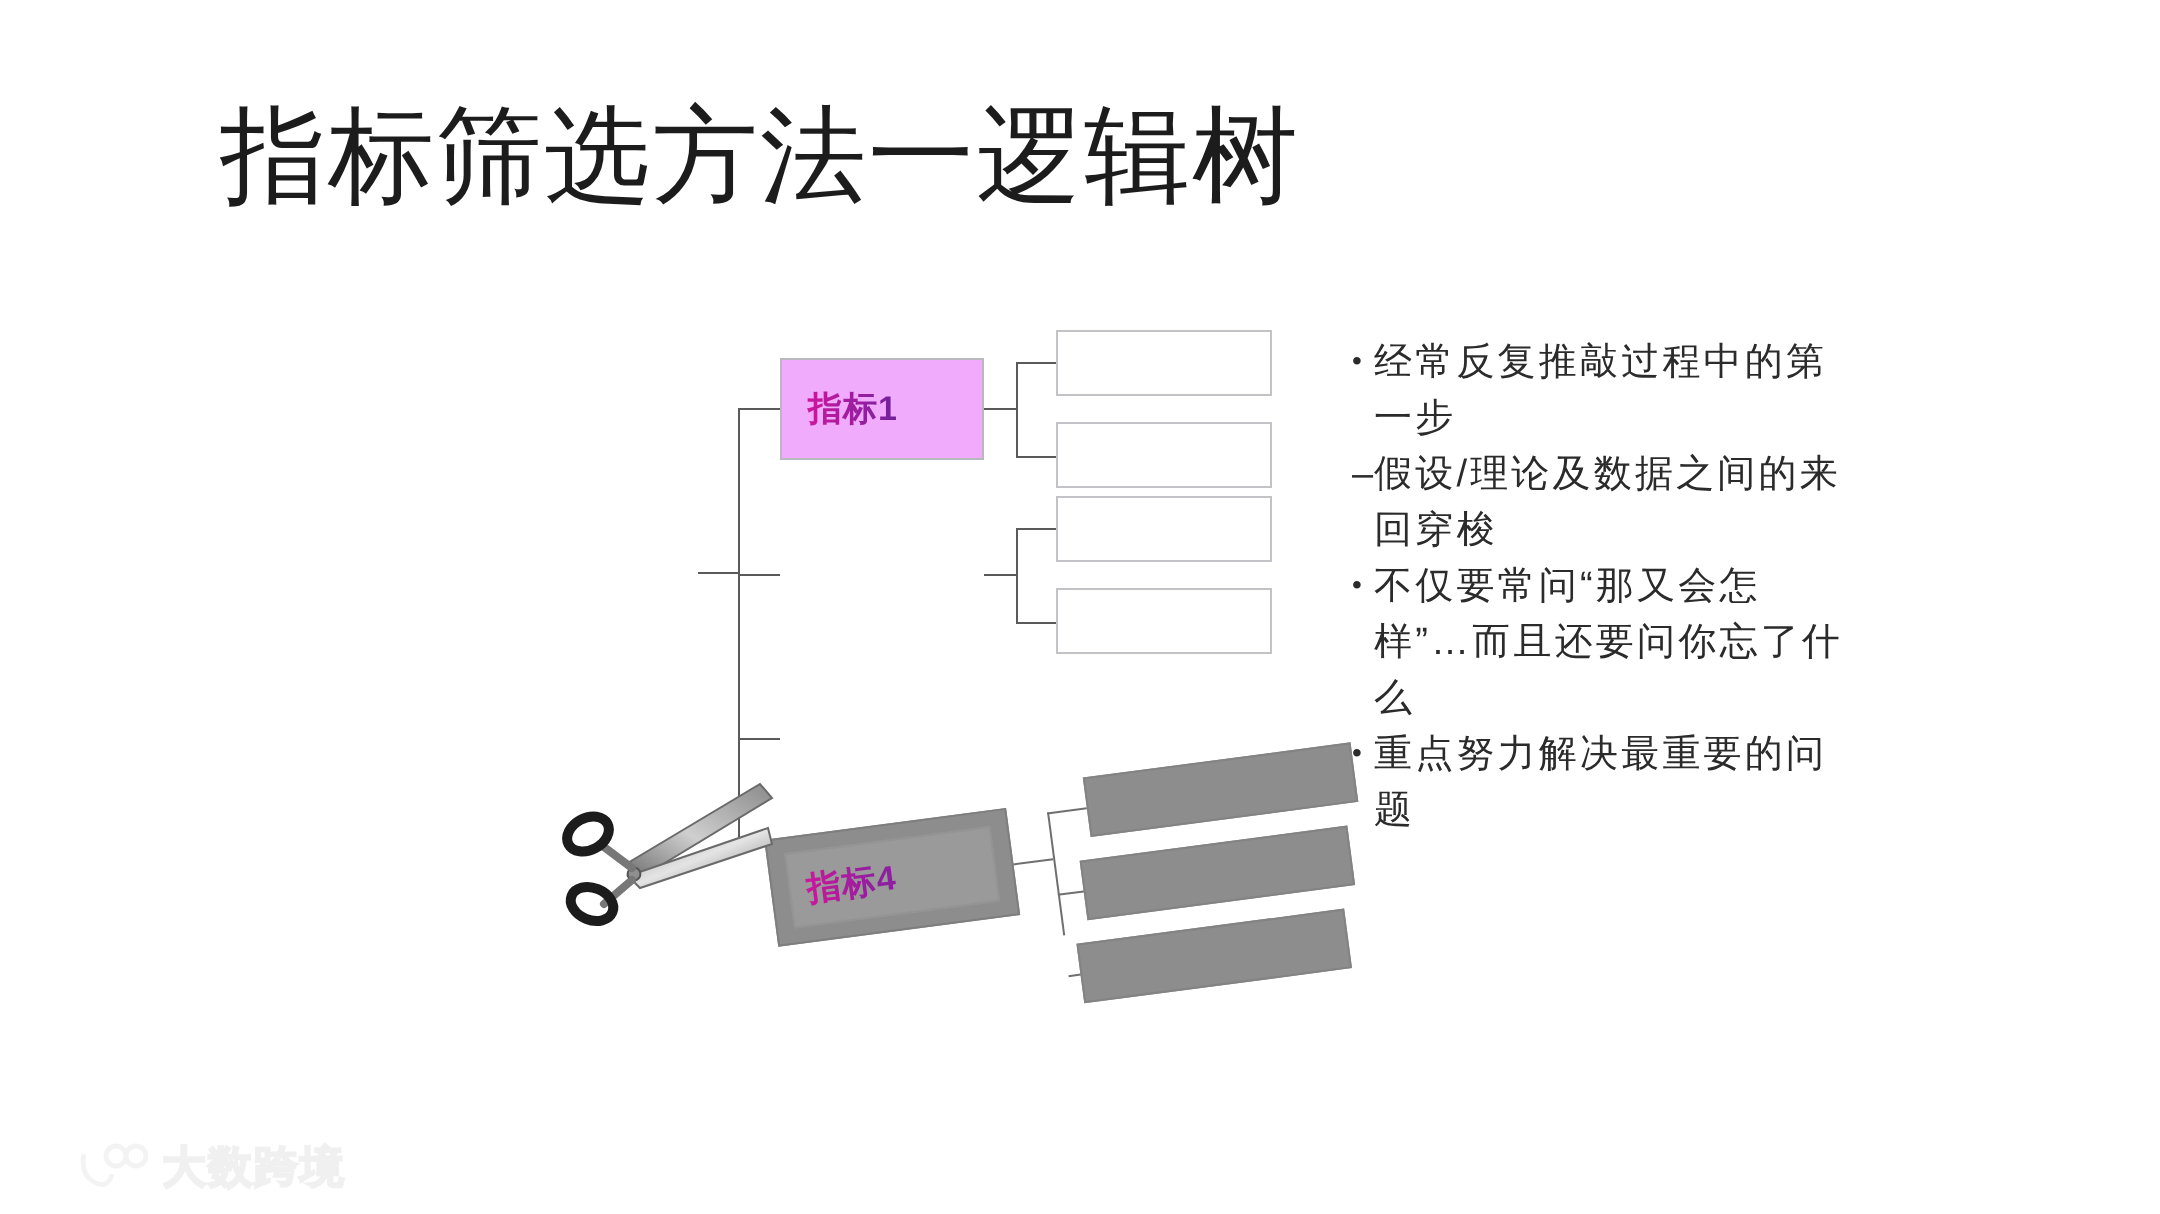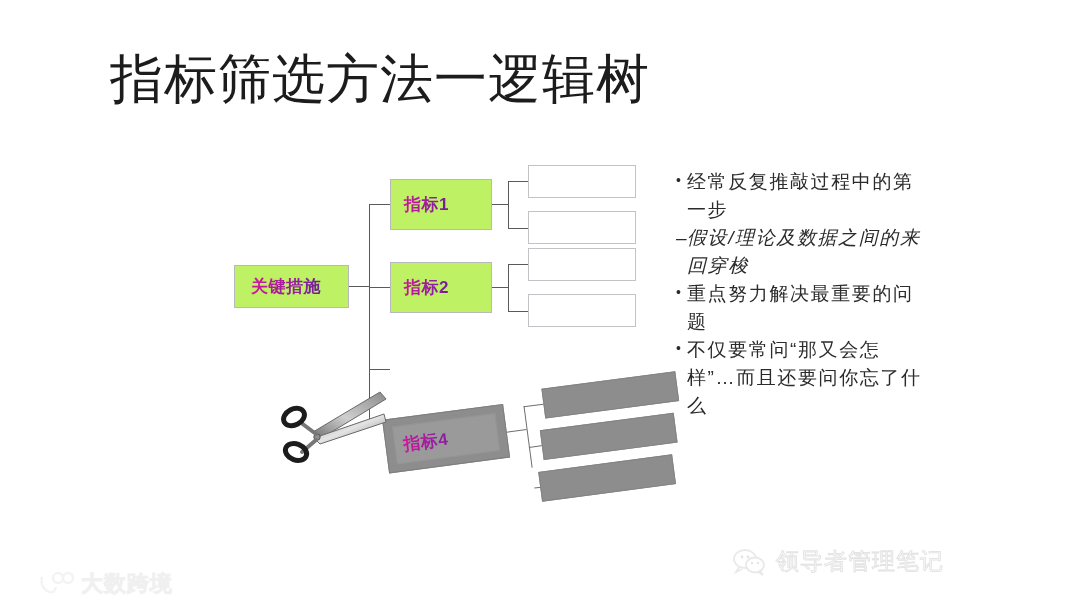--- a/index.html
+++ b/index.html
@@ -27,21 +27,21 @@
     font-weight:400;
     color:#1c1c1c;
     letter-spacing:1px;
     white-space:nowrap;
   }
 
   
   .node{
     position:absolute;
     box-sizing:border-box;
-    background:#bef264;
+    background:#f0abfc;
     border:1px solid #b9b9bd;
     display:flex;
     align-items:center;
   }
   .node .label{
     font-size:17px;
     font-weight:bold;
     letter-spacing:0.5px;
     background:linear-gradient(90deg,#e0189b 0%,#c3189c 30%,#8e1fa0 75%,#6e2099 100%);
     -webkit-background-clip:text;
@@ -141,21 +141,21 @@
     color:#2b2b2b;
     letter-spacing:1.6px;
   }
   #bullets p{ margin:0; text-indent:0; }
   #bullets .lvl1{ position:relative; padding-left:11px; }
   #bullets .lvl1::before{
     content:"\2022";
     position:absolute;left:0;top:-2px;
     font-size:14px;
   }
-  #bullets .lvl2{ padding-left:11px; position:relative;font-style:italic; }
+  #bullets .lvl2{ padding-left:11px; position:relative; }
   #bullets .lvl2::before{
     content:"\2013";
     position:absolute;left:0px;top:0px;
   }
 
   
   #wm-left{
     position:absolute;
     left:10px; bottom:8px;
     display:flex;align-items:center;gap:7px;
@@ -197,29 +197,23 @@
   <div class="ln h" style="left:464px; top:204px; width:16px;"></div>
   <div class="ln v" style="left:480px; top:181px; height:47px;"></div>
   <div class="ln h" style="left:480px; top:181px; width:20px;"></div>
   <div class="ln h" style="left:480px; top:228px; width:20px;"></div>
 
   <div class="ln h" style="left:464px; top:287px; width:16px;"></div>
   <div class="ln v" style="left:480px; top:264px; height:47px;"></div>
   <div class="ln h" style="left:480px; top:264px; width:20px;"></div>
   <div class="ln h" style="left:480px; top:311px; width:20px;"></div>
 
-  <div class="node" id="node-key">
-    <span class="label">关键措施</span>
-  </div>
 
   <div class="node" id="node-k1">
     <span class="label">指标1</span>
-  </div>
-  <div class="node" id="node-k2">
-    <span class="label">指标2</span>
   </div>
 
   <div class="leafbox" id="leaf-1a"></div>
   <div class="leafbox" id="leaf-1b"></div>
   <div class="leafbox" id="leaf-2a"></div>
   <div class="leafbox" id="leaf-2b"></div>
 
   <div id="cutgroup">
     <div id="grey-node">
       <div class="inner"></div>
@@ -259,40 +253,27 @@
     <path d="M36 50 L20 38" stroke="#777" stroke-width="4" fill="none" stroke-linecap="round"></path>
     <path d="M36 56 L22 68" stroke="#777" stroke-width="4" fill="none" stroke-linecap="round"></path>
 
     <ellipse cx="14" cy="33" rx="11" ry="8" transform="rotate(-28 14 33)" fill="none" stroke="#1c1c1c" stroke-width="5"></ellipse>
     <ellipse cx="16" cy="68" rx="11" ry="8" transform="rotate(22 16 68)" fill="none" stroke="#1c1c1c" stroke-width="5"></ellipse>
   </svg>
 
   <div id="bullets">
     <p class="lvl1">经常反复推敲过程中的第一步</p>
     <p class="lvl2">假设/理论及数据之间的来回穿梭</p>
+    <p class="lvl1">不仅要常问“那又会怎样”…而且还要问你忘了什么</p>
     <p class="lvl1">重点努力解决最重要的问题</p>
-    <p class="lvl1">不仅要常问“那又会怎样”…而且还要问你忘了什么</p>
   </div>
 
   <div id="wm-left">
     <svg width="36" height="26" viewBox="0 0 36 26">
       <path d="M4 6 Q2 16 9 20 Q16 24 18 16" fill="none" stroke="#e8e8e8" stroke-width="2.4"></path>
       <circle cx="20" cy="7" r="5" fill="none" stroke="#e8e8e8" stroke-width="2.4"></circle>
       <circle cx="30" cy="7" r="5" fill="none" stroke="#e8e8e8" stroke-width="2.4"></circle>
     </svg>
     <span class="wm-text">大数跨境</span>
   </div>
 
-  <div id="wm-right">
-    <svg width="34" height="28" viewBox="0 0 34 28">
-      <ellipse cx="13" cy="11" rx="11" ry="9" fill="none" stroke="#d8d8d8" stroke-width="1.8"></ellipse>
-      <path d="M7 19 L4 24 L10 21" fill="none" stroke="#d8d8d8" stroke-width="1.8"></path>
-      <ellipse cx="23" cy="17" rx="9" ry="7.5" fill="#ffffff" stroke="#d8d8d8" stroke-width="1.8"></ellipse>
-      <path d="M28 23 L31 27 L26 24" fill="none" stroke="#d8d8d8" stroke-width="1.8"></path>
-      <circle cx="10" cy="9" r="1.4" fill="#cfcfcf"></circle>
-      <circle cx="16" cy="9" r="1.4" fill="#cfcfcf"></circle>
-      <circle cx="20" cy="15" r="1.2" fill="#cfcfcf"></circle>
-      <circle cx="26" cy="15" r="1.2" fill="#cfcfcf"></circle>
-    </svg>
-    <span class="wm-text">领导者管理笔记</span>
-  </div>
 
 </div>
 
 </body></html>

